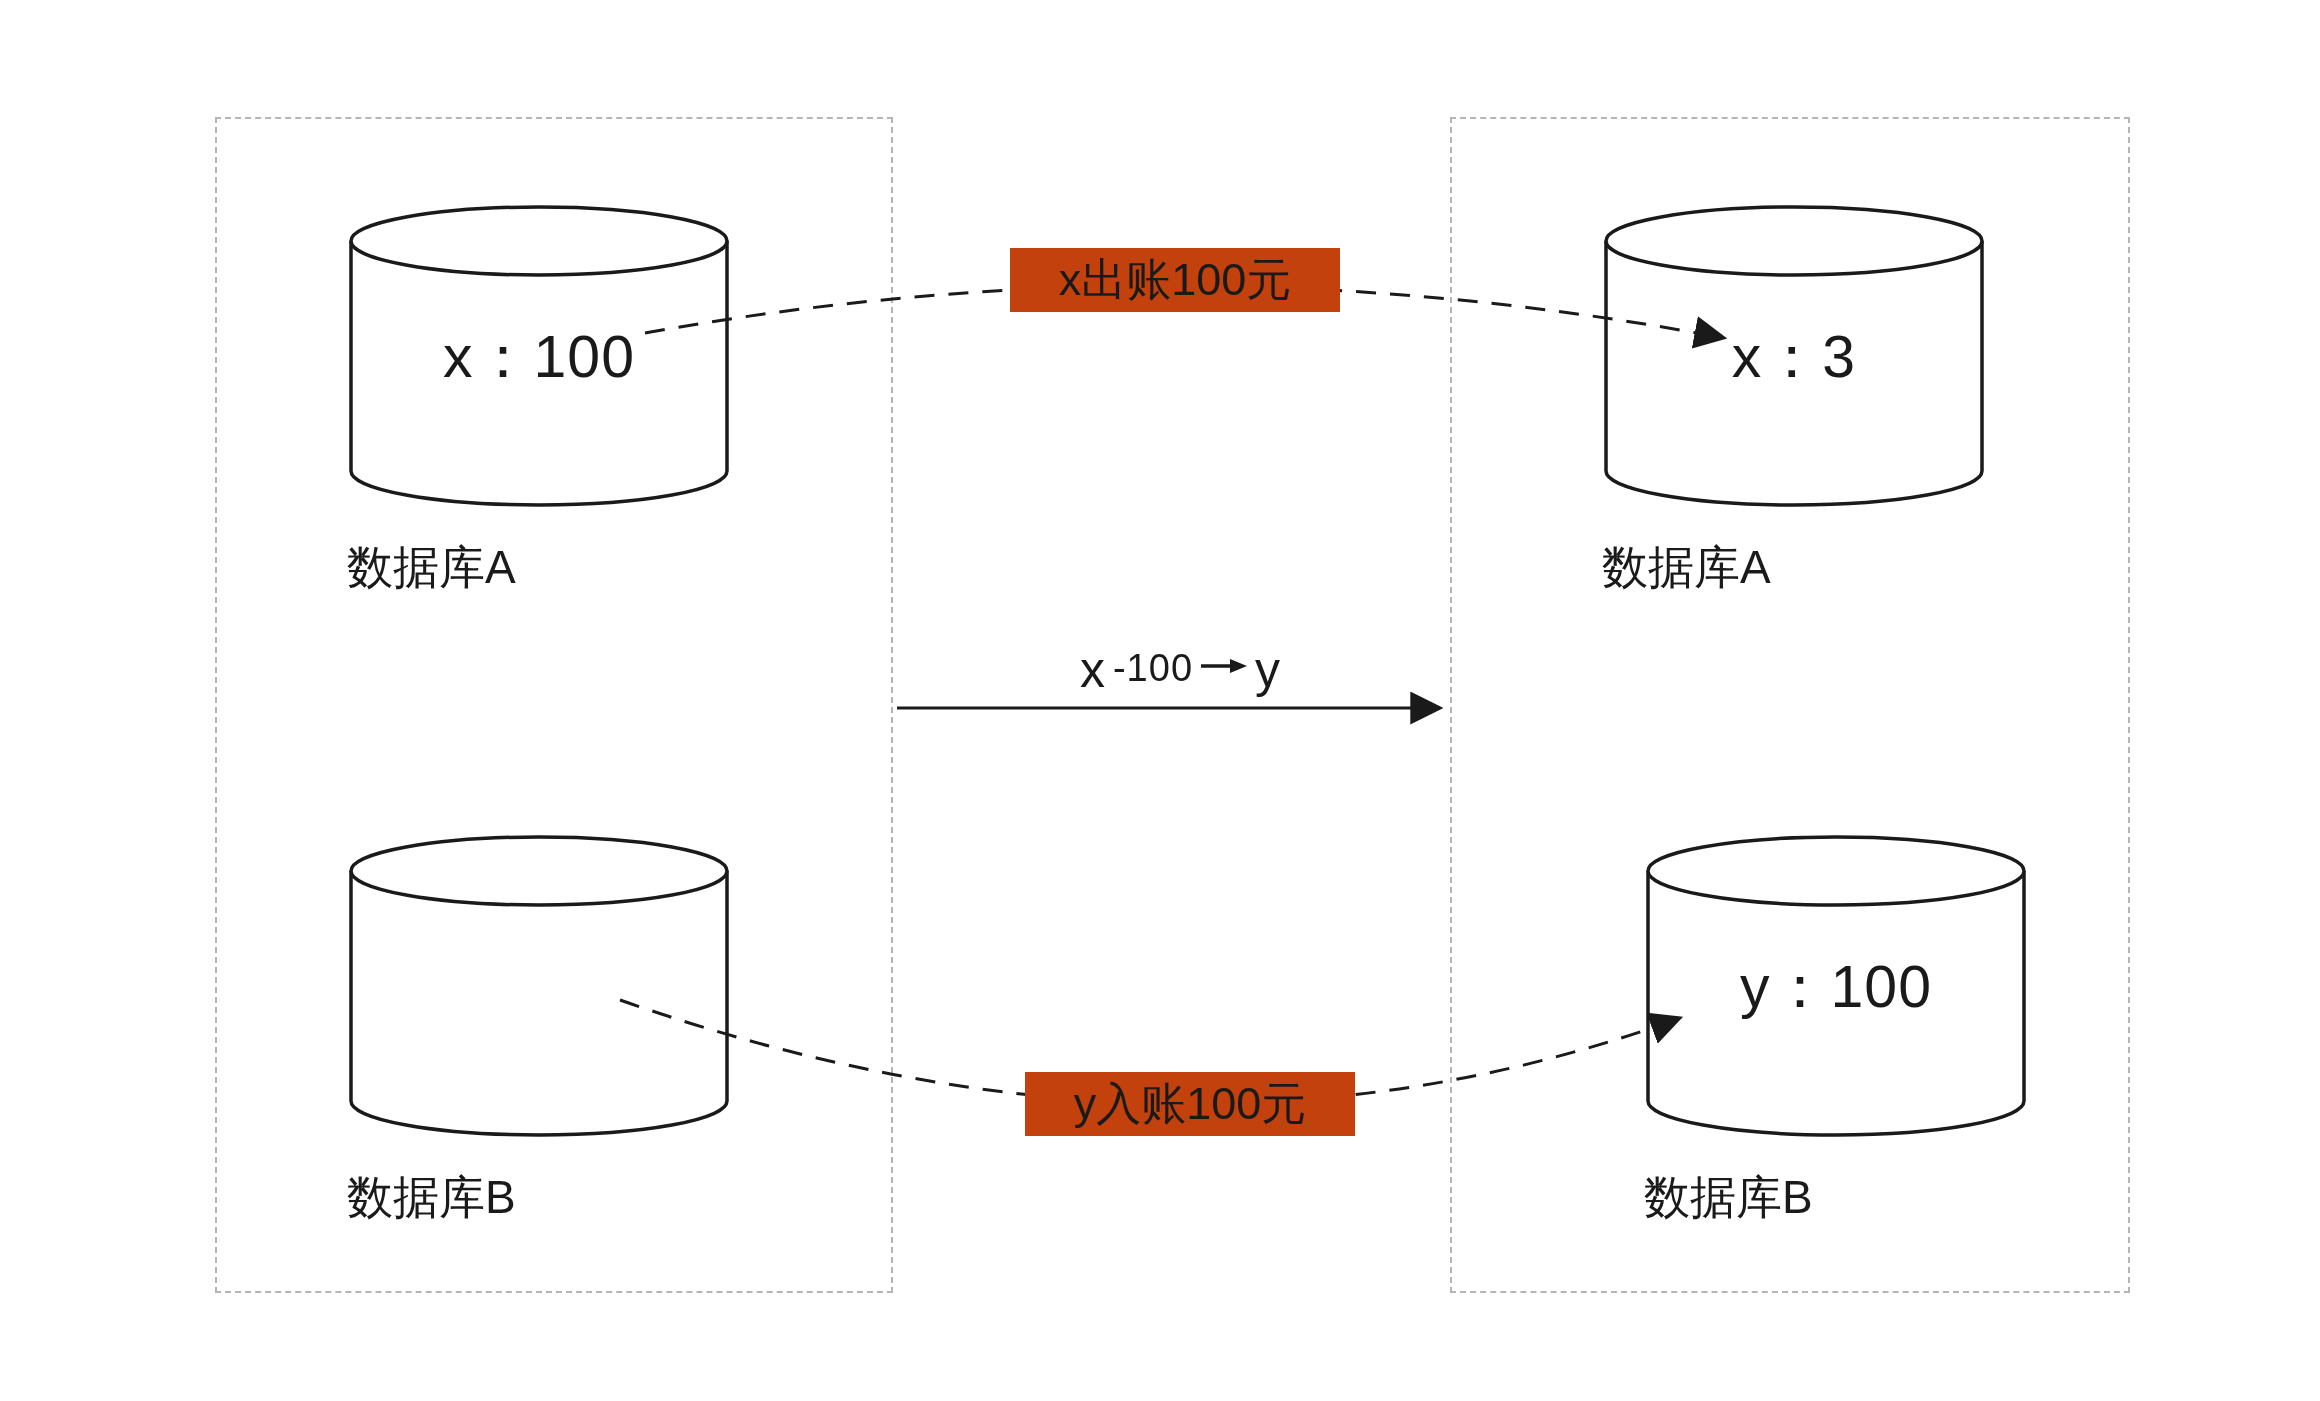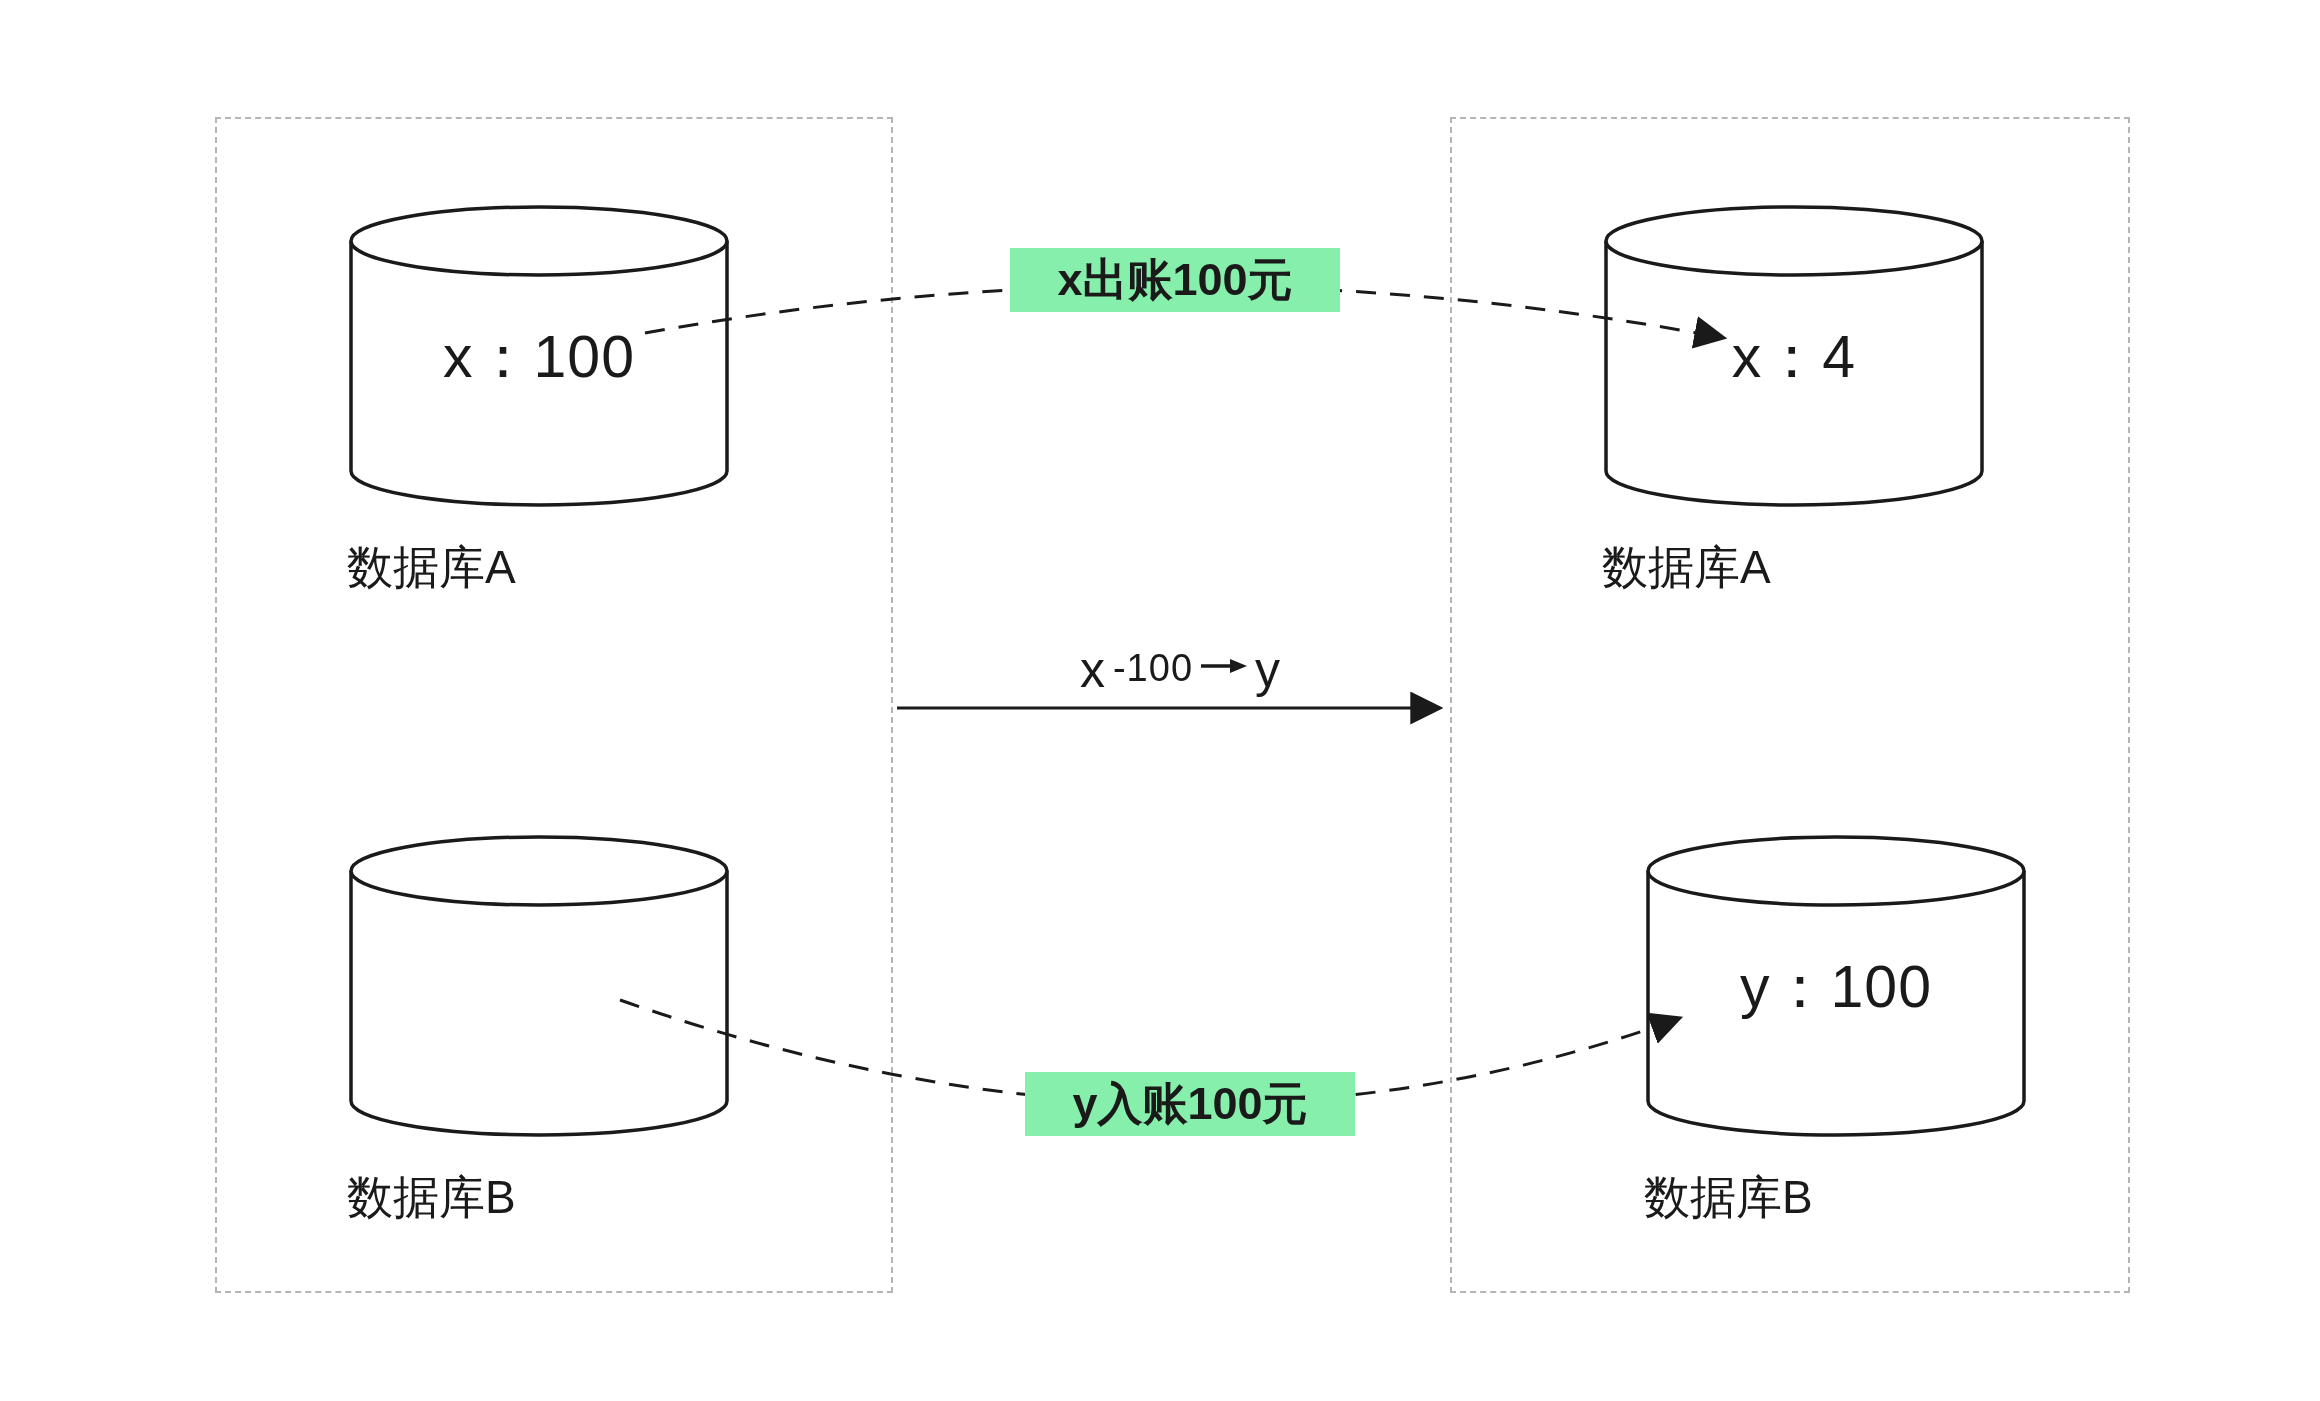--- a/index.html
+++ b/index.html
@@ -37,22 +37,22 @@
     text-align: left; font-size: 46px; line-height: 56px;
   }
 
   .connectors {
     position: absolute; left: 0; top: 0; z-index: 3; pointer-events: none;
   }
   .conn-dashed { fill: none; stroke: #1a1a1a; stroke-width: 3; stroke-dasharray: 20 14; }
   .conn-solid  { fill: none; stroke: #1a1a1a; stroke-width: 3; }
 
   .float-label {
-    position: absolute; z-index: 4; background: #86efac;
-    text-align: center; font-size: 45px; line-height: 56px; padding: 4px 8px; font-weight: bold;
+    position: absolute; z-index: 4; background: #c2410c;
+    text-align: center; font-size: 45px; line-height: 56px; padding: 4px 8px;
   }
   .debit-label  { left: 1010px; top: 248px; width: 330px; }
   .credit-label { left: 1025px; top: 1072px; width: 330px; }
 
   .transfer-label {
     position: absolute; z-index: 4; left: 1020px; top: 640px; width: 320px; height: 60px;
     display: flex; align-items: center; justify-content: center; gap: 8px;
     background: #ffffff;
   }
   .transfer-label .big { font-size: 50px; line-height: 58px; }
@@ -82,21 +82,21 @@
       <ellipse cx="192" cy="38" rx="188" ry="34" fill="#ffffff" stroke="#1a1a1a" stroke-width="3.5"></ellipse>
     </svg>
     <div class="db-label">数据库B</div>
   </div>
 
   <div class="db db-right-a">
     <svg class="cyl" width="384" height="308" viewBox="0 0 384 308">
       <path d="M4,38 V268 a188,34 0 0 0 376,0 V38" fill="#ffffff" stroke="#1a1a1a" stroke-width="3.5"></path>
       <ellipse cx="192" cy="38" rx="188" ry="34" fill="#ffffff" stroke="#1a1a1a" stroke-width="3.5"></ellipse>
     </svg>
-    <div class="db-value">x：4</div>
+    <div class="db-value">x：3</div>
     <div class="db-label">数据库A</div>
   </div>
 
   <div class="db db-right-b">
     <svg class="cyl" width="384" height="308" viewBox="0 0 384 308">
       <path d="M4,38 V268 a188,34 0 0 0 376,0 V38" fill="#ffffff" stroke="#1a1a1a" stroke-width="3.5"></path>
       <ellipse cx="192" cy="38" rx="188" ry="34" fill="#ffffff" stroke="#1a1a1a" stroke-width="3.5"></ellipse>
     </svg>
     <div class="db-value">y：100</div>
     <div class="db-label">数据库B</div>

